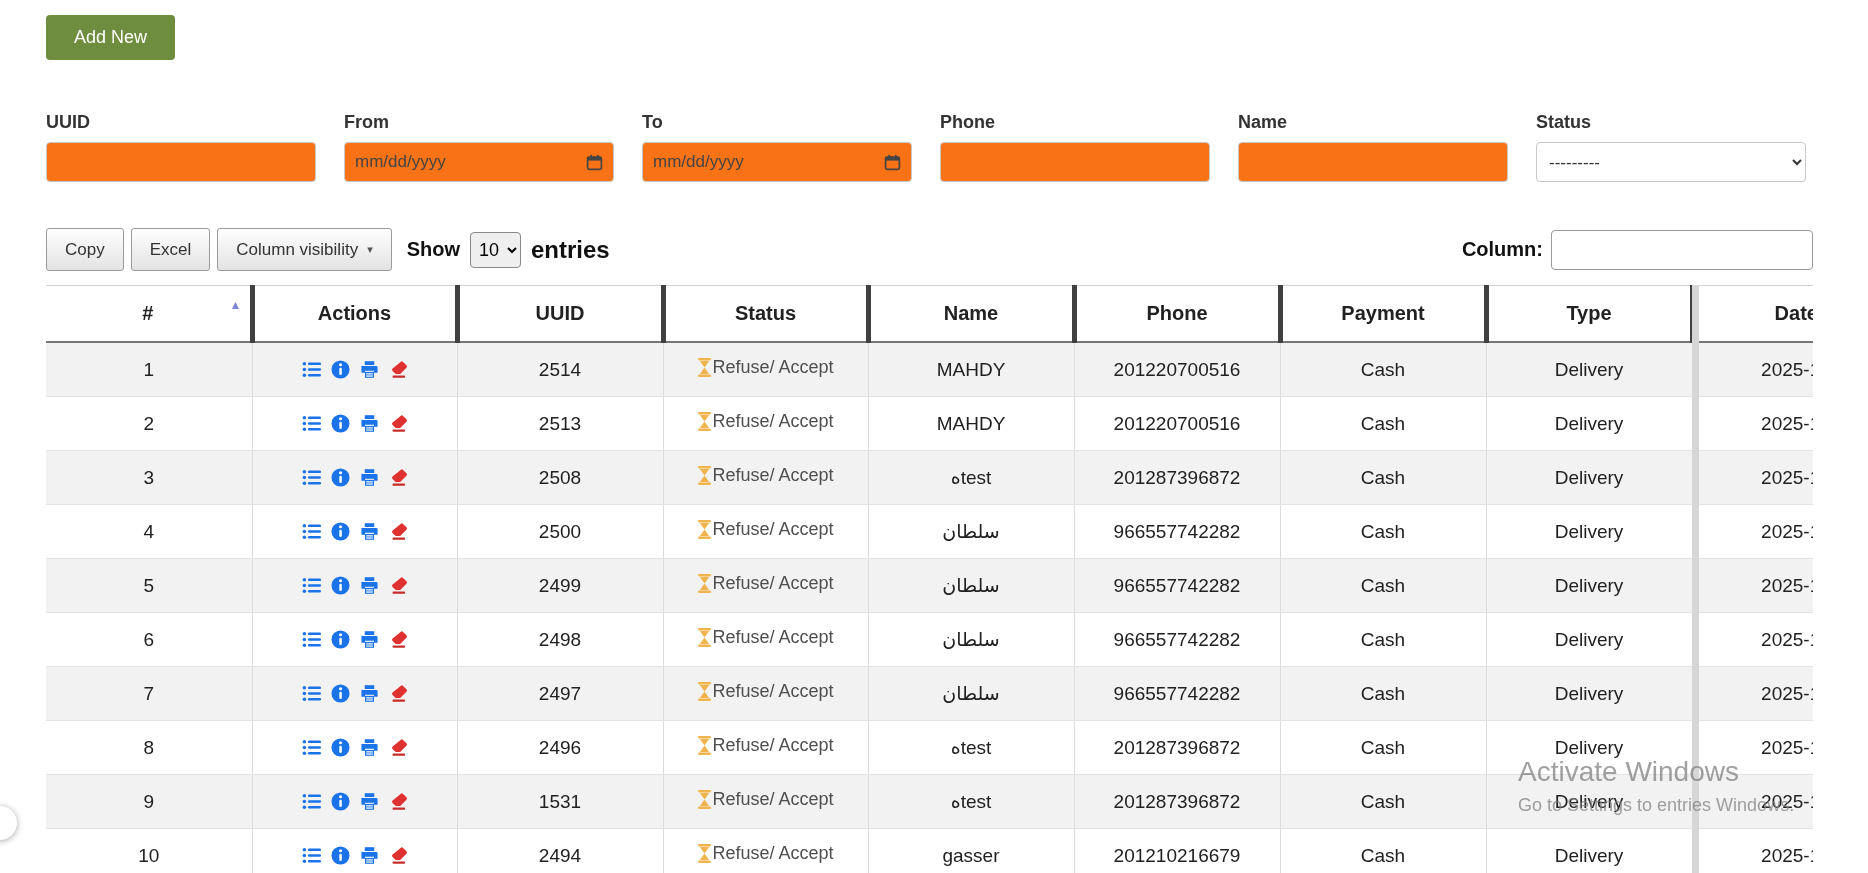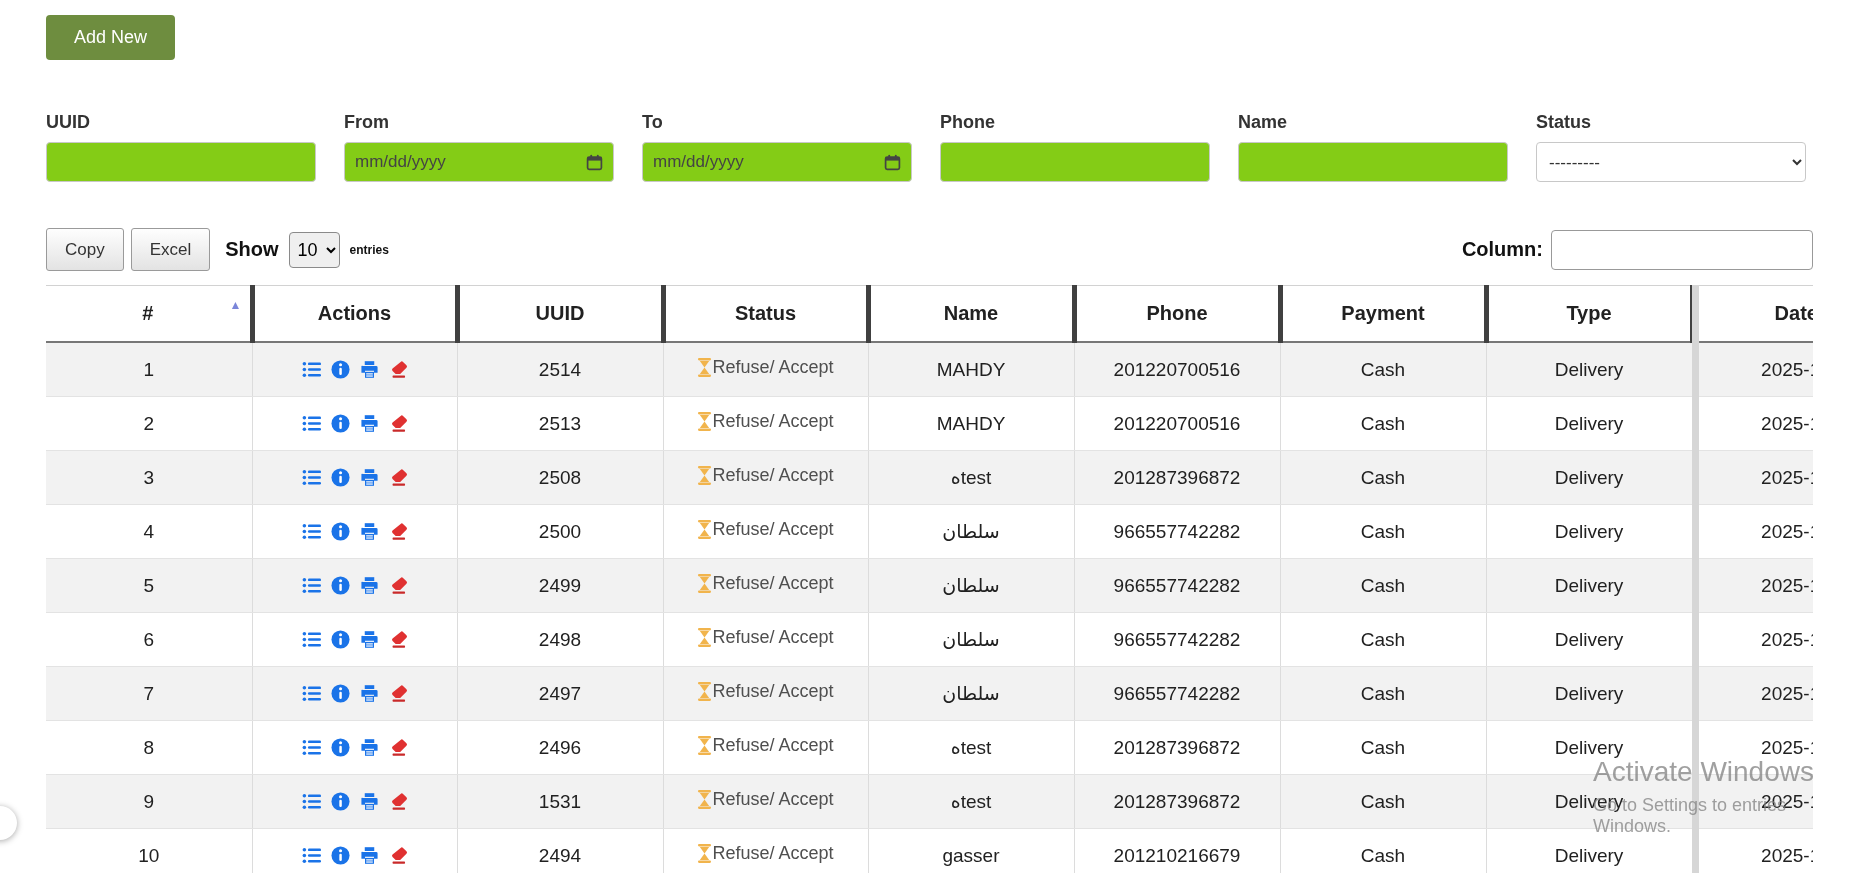--- a/index.html
+++ b/index.html
@@ -8,37 +8,37 @@
   .content{padding:15px 0 0 46px;width:1767px;}
 
   
   .btn-add{display:inline-flex;align-items:center;justify-content:center;height:45px;padding:0 28px;
     background:#6e8d3f;color:#fff;font-size:18px;border:none;border-radius:4px;cursor:pointer;}
 
   
   .filters{display:flex;gap:28px;margin-top:52px;}
   .filter{width:270px;}
   .filter .flabel{display:block;font-weight:700;font-size:18px;color:#333;margin-bottom:9px;}
-  .tbox{height:40px;border:1px solid #c8c8c8;border-radius:4px;background:#84cc16;display:flex;
+  .tbox{height:40px;border:1px solid #c8c8c8;border-radius:4px;background:#f97316;display:flex;
     align-items:center;padding:0 10px;font-size:17px;color:#333;box-sizing:border-box;}
   .tbox input{border:none;outline:none;flex:1;font-size:17px;font-family:inherit;color:#333;background:transparent;min-width:0;}
   .datebox .ph{flex:1;color:#444;}
   .cal-icon{display:inline-flex;margin-left:6px;}
   .filter select{width:100%;height:40px;border:1px solid #c8c8c8;border-radius:4px;background:#fff;
     font-size:17px;color:#333;padding:0 8px;font-family:inherit;box-sizing:border-box;}
 
   
   .toolbar{display:flex;align-items:center;margin-top:46px;width:1767px;}
   .dt-btn{height:43px;padding:0 18px;margin-right:7px;display:inline-flex;align-items:center;
     font-size:17px;color:#333;border:1px solid #9a9a9a;border-radius:3px;
     background:linear-gradient(#fefefe,#e3e3e3);cursor:pointer;font-family:inherit;}
   .dt-btn .caret{font-size:11px;color:#555;margin-left:9px;}
   .show-label{font-weight:700;font-size:20px;color:#111;margin:0 10px 0 8px;}
   .page-len{height:36px;font-size:18px;border:1px solid #8a8a8a;border-radius:4px;padding:0 4px;font-family:inherit;}
-  .entries-label{font-weight:700;font-size:12px;color:#111;margin-left:10px;}
+  .entries-label{font-weight:700;font-size:24px;color:#111;margin-left:10px;}
   .spacer{flex:1;}
   .search-label{font-weight:700;font-size:20px;color:#111;margin-right:8px;}
   .search-input{width:262px;height:40px;border:1px solid #999;border-radius:4px;font-size:17px;
     padding:0 8px;box-sizing:border-box;font-family:inherit;}
 
   
   .table-viewport{position:relative;margin-top:14px;width:1767px;overflow:hidden;}
   table.grid{border-collapse:collapse;table-layout:fixed;width:1852px;text-align:center;color:#212121;}
   table.grid thead th{font-weight:700;font-size:20px;height:53px;background:#fff;position:relative;
     border-top:1px solid #d2d2d2;border-bottom:2px solid #777;border-left:5px solid #404040;}
@@ -48,21 +48,21 @@
   table.grid tbody tr:nth-child(odd){background:#f2f2f2;}
   .sort-arrow{position:absolute;right:8px;top:12px;font-size:12px;color:#7b86d9;}
 
   .actions-cell{display:flex;align-items:center;justify-content:center;gap:10px;}
   .action-icon{display:inline-flex;cursor:pointer;line-height:0;}
   .status-cell{display:inline-flex;align-items:center;gap:0;font-size:18px;color:#4f4f4f;}
 
   .v-scrollbar{position:absolute;left:1646px;top:0;width:7px;height:100%;background:#d6d6d6;}
 
   
-  .watermark{position:absolute;left:1593px;top:756px;z-index:5;pointer-events:none;}
+  .watermark{position:absolute;left:1518px;top:756px;z-index:5;pointer-events:none;}
   .watermark .w1{font-size:28px;color:rgba(128,128,128,0.75);}
   .watermark .w2{font-size:18px;color:rgba(128,128,128,0.75);margin-top:7px;}
 
   .notch{position:absolute;left:-17px;top:806px;width:34px;height:34px;border-radius:50%;
     background:#fff;box-shadow:0 1px 6px rgba(0,0,0,0.35);z-index:6;cursor:pointer;}
 </style>
 </head>
 <body>
 
 <div class="page">
@@ -121,20 +121,24 @@
         <span class="flabel">Status</span>
         <select>
           <option>---------</option>
         </select>
       </div>
     </div>
 
     <div class="toolbar">
       <button class="dt-btn">Copy</button>
       <button class="dt-btn">Excel</button>
+      <button class="dt-btn">
+        <span>Column visibility</span>
+        <span class="caret">▾</span>
+      </button>
       <span class="show-label">Show</span>
       <select class="page-len">
         <option>10</option>
       </select>
       <span class="entries-label">entries</span>
       <span class="spacer"></span>
       <span class="search-label">Column:</span>
       <input class="search-input" type="text" value="" style="">
     </div>
 

